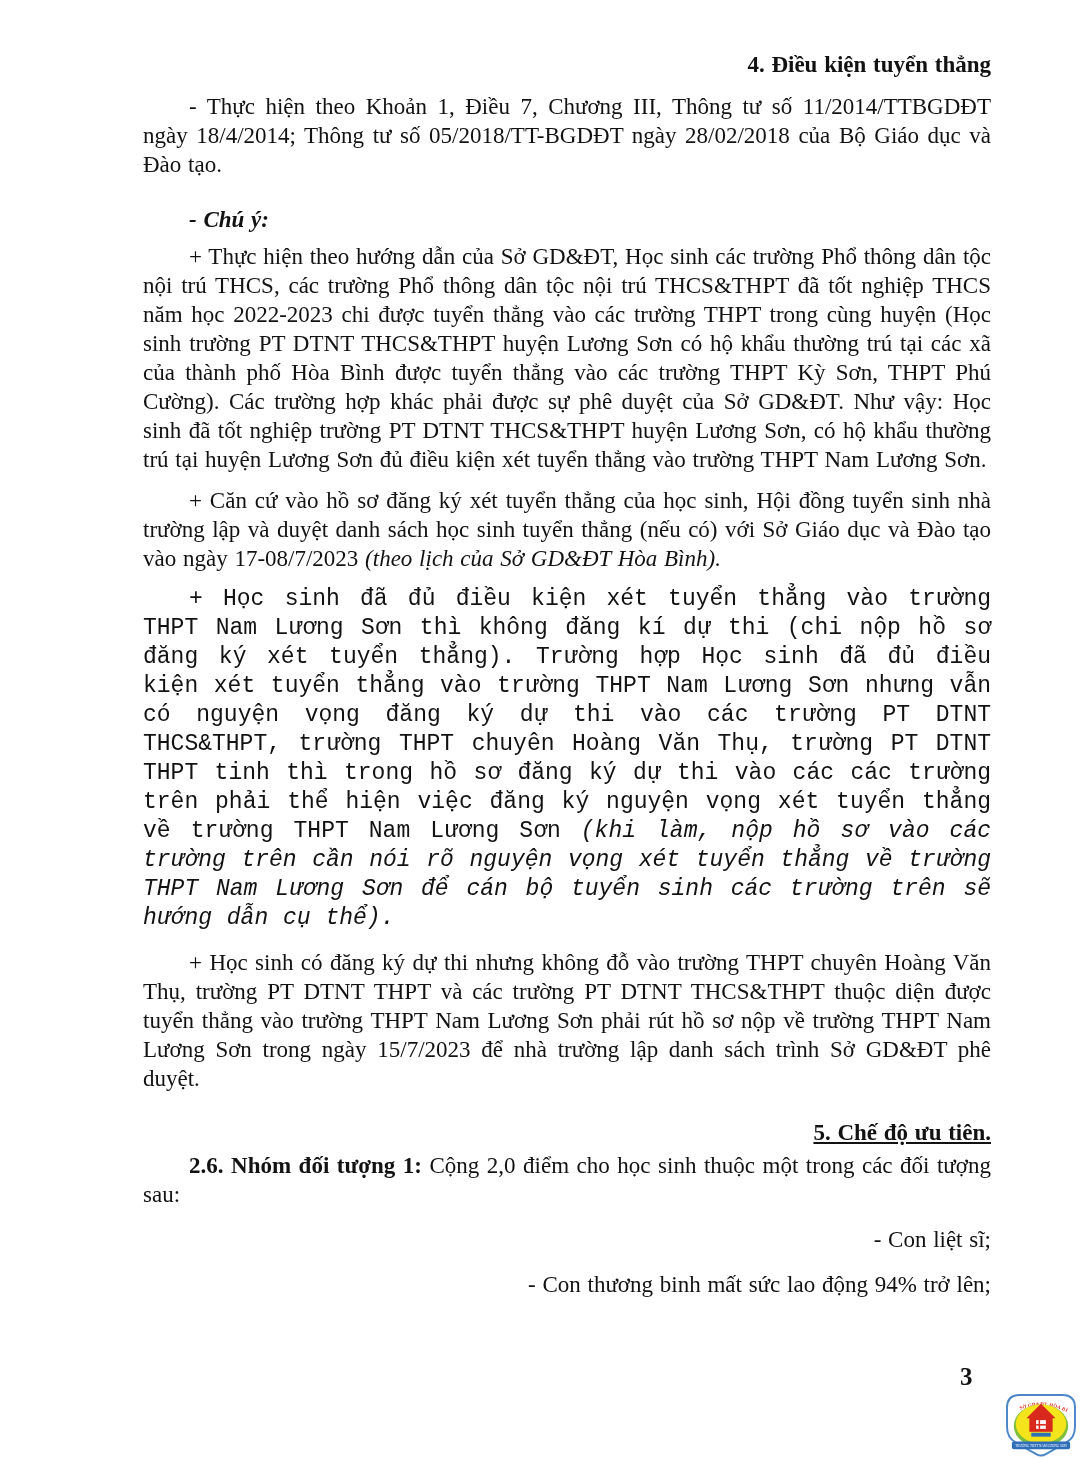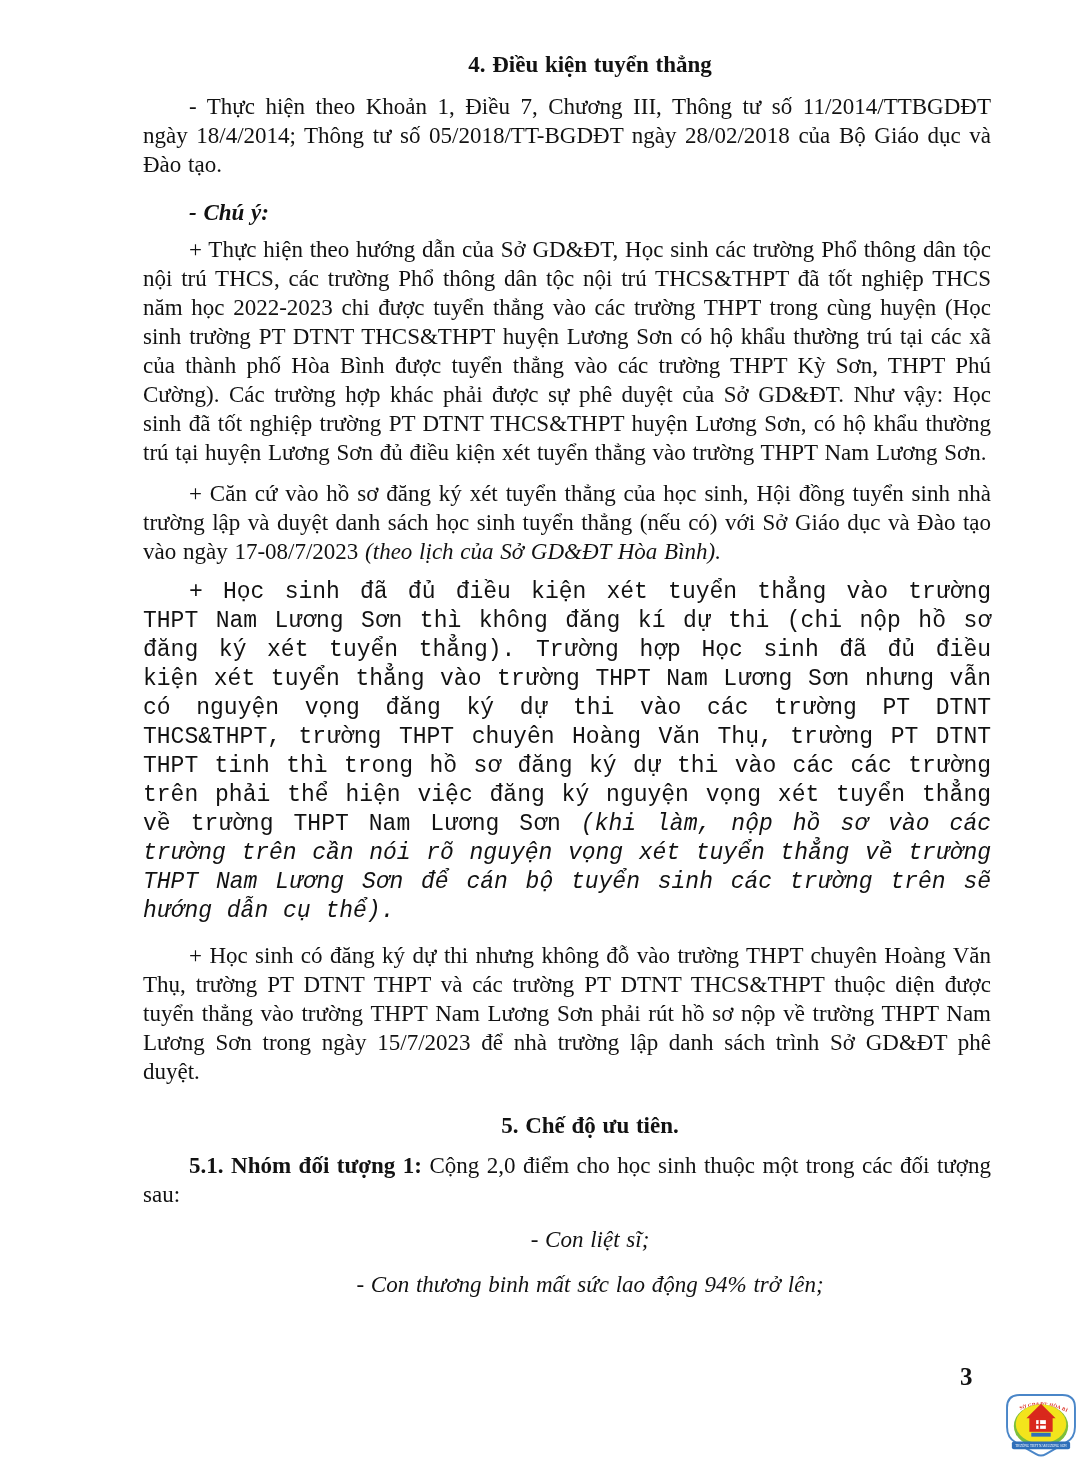--- a/index.html
+++ b/index.html
@@ -19,36 +19,36 @@
   .para{
     font-size:23px;
     line-height:29px;
     text-align:justify;
     text-indent:46px;
     margin:0 0 12px 0;
     word-spacing:1px;
   }
   .heading{
     font-weight:bold;
-    text-align:center;
+    text-align:right;
     margin-bottom:13px;
   }
-  .p-legal{margin-bottom:19px;}
+  .p-legal{margin-bottom:26px;}
   .note-label{
     font-weight:bold;
     font-style:italic;
     text-align:left;
     margin-bottom:8px;
     margin-top:12px;
   }
   .note3{margin-bottom:15px;font-family:Liberation Mono, monospace;}
   .note4{margin-bottom:25px;}
-  .h5{margin-bottom:11px;}
+  .h5{margin-bottom:4px;text-decoration:underline;}
   .p51{margin-bottom:16px;}
-  .bullet{margin-bottom:16px;text-align:center;font-style:italic;}
+  .bullet{margin-bottom:16px;text-align:right;}
   .italic{font-style:italic;margin-top:44px;}
   .bold{font-weight:bold;}
   .page-number{
     position:absolute;
     left:960px;top:1363px;
     font-size:25px;
     font-weight:bold;
   }
   .stamp{
     position:absolute;
@@ -70,21 +70,21 @@
   <p class="para">+ Thực hiện theo hướng dẫn của Sở GD&amp;ĐT, Học sinh các trường Phổ thông dân tộc nội trú THCS, các trường Phổ thông dân tộc nội trú THCS&amp;THPT đã tốt nghiệp THCS năm học 2022-2023 chi được tuyển thẳng vào các trường THPT trong cùng huyện (Học sinh trường PT DTNT THCS&amp;THPT huyện Lương Sơn có hộ khẩu thường trú tại các xã của thành phố Hòa Bình được tuyển thẳng vào các trường THPT Kỳ Sơn, THPT Phú Cường). Các trường hợp khác phải được sự phê duyệt của Sở GD&amp;ĐT. Như vậy: Học sinh đã tốt nghiệp trường PT DTNT THCS&amp;THPT huyện Lương Sơn, có hộ khẩu thường trú tại huyện Lương Sơn đủ điều kiện xét tuyển thẳng vào trường THPT Nam Lương Sơn.</p>
 
   <p class="para"><span>+ Căn cứ vào hồ sơ đăng ký xét tuyển thẳng của học sinh, Hội đồng tuyển sinh nhà trường lập và duyệt danh sách học sinh tuyển thẳng (nếu có) với Sở Giáo dục và Đào tạo vào ngày 17-08/7/2023 </span><span class="italic">(theo lịch của Sở GD&amp;ĐT Hòa Bình).</span></p>
 
   <p class="para note3"><span>+ Học sinh đã đủ điều kiện xét tuyển thẳng vào trường THPT Nam Lương Sơn thì không đăng kí dự thi (chi nộp hồ sơ đăng ký xét tuyển thẳng). Trường hợp Học sinh đã đủ điều kiện xét tuyển thẳng vào trường THPT Nam Lương Sơn nhưng vẫn có nguyện vọng đăng ký dự thi vào các trường PT DTNT THCS&amp;THPT, trường THPT chuyên Hoàng Văn Thụ, trường PT DTNT THPT tinh thì trong hồ sơ đăng ký dự thi vào các các trường trên phải thể hiện việc đăng ký nguyện vọng xét tuyển thẳng về trường THPT Nam Lương Sơn </span><span class="italic">(khi làm, nộp hồ sơ vào các trường trên cần nói rõ nguyện vọng xét tuyển thẳng về trường THPT Nam Lương Sơn để cán bộ tuyển sinh các trường trên sẽ hướng dẫn cụ thể).</span></p>
 
   <p class="para note4">+ Học sinh có đăng ký dự thi nhưng không đỗ vào trường THPT chuyên Hoàng Văn Thụ, trường PT DTNT THPT và các trường PT DTNT THCS&amp;THPT thuộc diện được tuyển thẳng vào trường THPT Nam Lương Sơn phải rút hồ sơ nộp về trường THPT Nam Lương Sơn trong ngày 15/7/2023 để nhà trường lập danh sách trình Sở GD&amp;ĐT phê duyệt.</p>
 
   <p class="para heading h5">5. Chế độ ưu tiên.</p>
 
-  <p class="para p51"><span class="bold">5.1. Nhóm đối tượng 1:</span><span> Cộng 2,0 điểm cho học sinh thuộc một trong các đối tượng sau:</span></p>
+  <p class="para p51"><span class="bold">2.6. Nhóm đối tượng 1:</span><span> Cộng 2,0 điểm cho học sinh thuộc một trong các đối tượng sau:</span></p>
 
   <p class="para bullet">- Con liệt sĩ;</p>
   <p class="para bullet">- Con thương binh mất sức lao động 94% trở lên;</p>
 
 </div>
 
 <div class="page-number">3</div>
 
 <svg class="stamp" viewBox="0 0 76 68" xmlns="http://www.w3.org/2000/svg">
   <path d="M16 3 H60 Q73 3 73 16 V36 Q73 47 64 52 L43 64 Q38 67 33 64 L12 52 Q3 47 3 36 V16 Q3 3 16 3 Z" fill="#ffffff" stroke="#4a86c8" stroke-width="2"></path>

